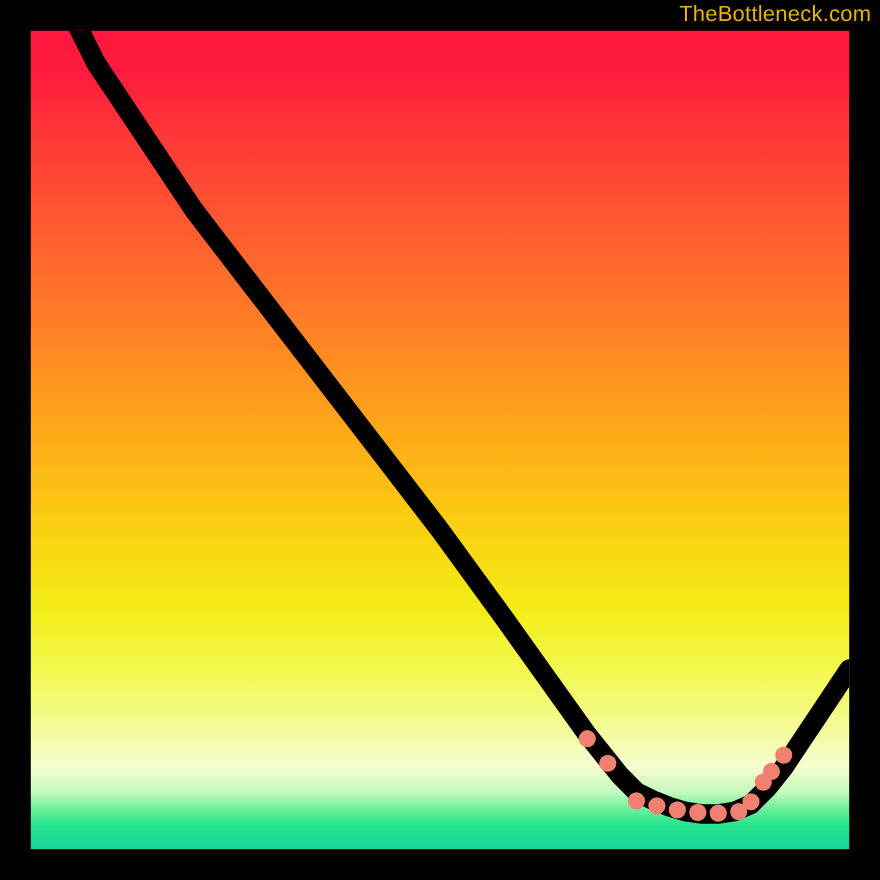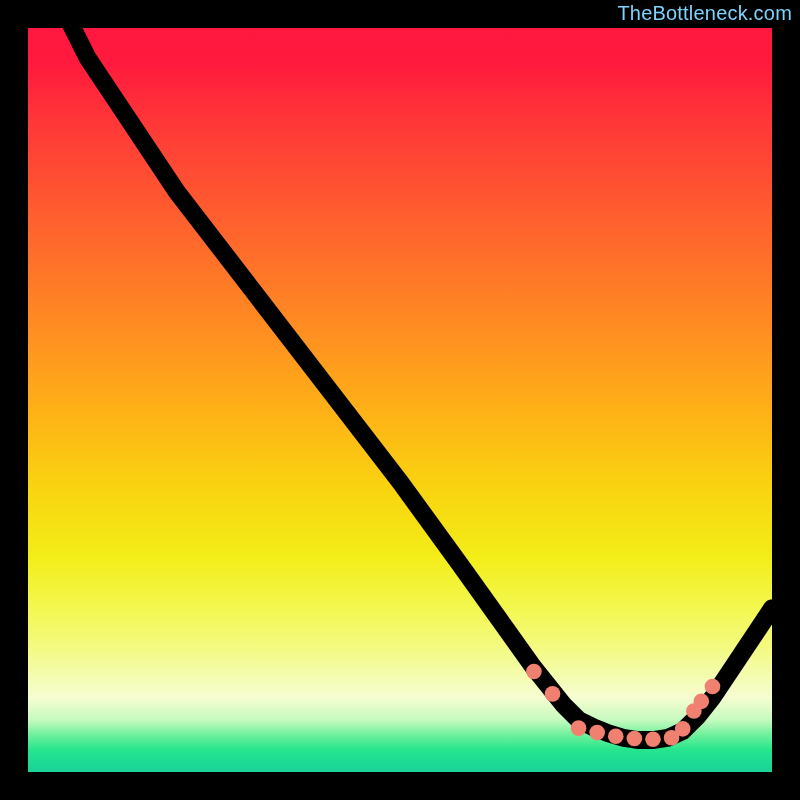--- a/index.html
+++ b/index.html
@@ -61,21 +61,21 @@
     stroke-width: 2.4;
     stroke-linecap: round;
   }
   .dot {
     fill: #f08170;
   }
   .watermark {
     position: absolute;
     top: 2px;
     right: 8px;
-    color: #7dd3fc;
+    color: #eab308;
     font-size: 20px;
     letter-spacing: 0.2px;
   }
 </style>
 </head>
 <body>
 
 <div class="frame">
 
   <div class="watermark">TheBottleneck.com</div>

